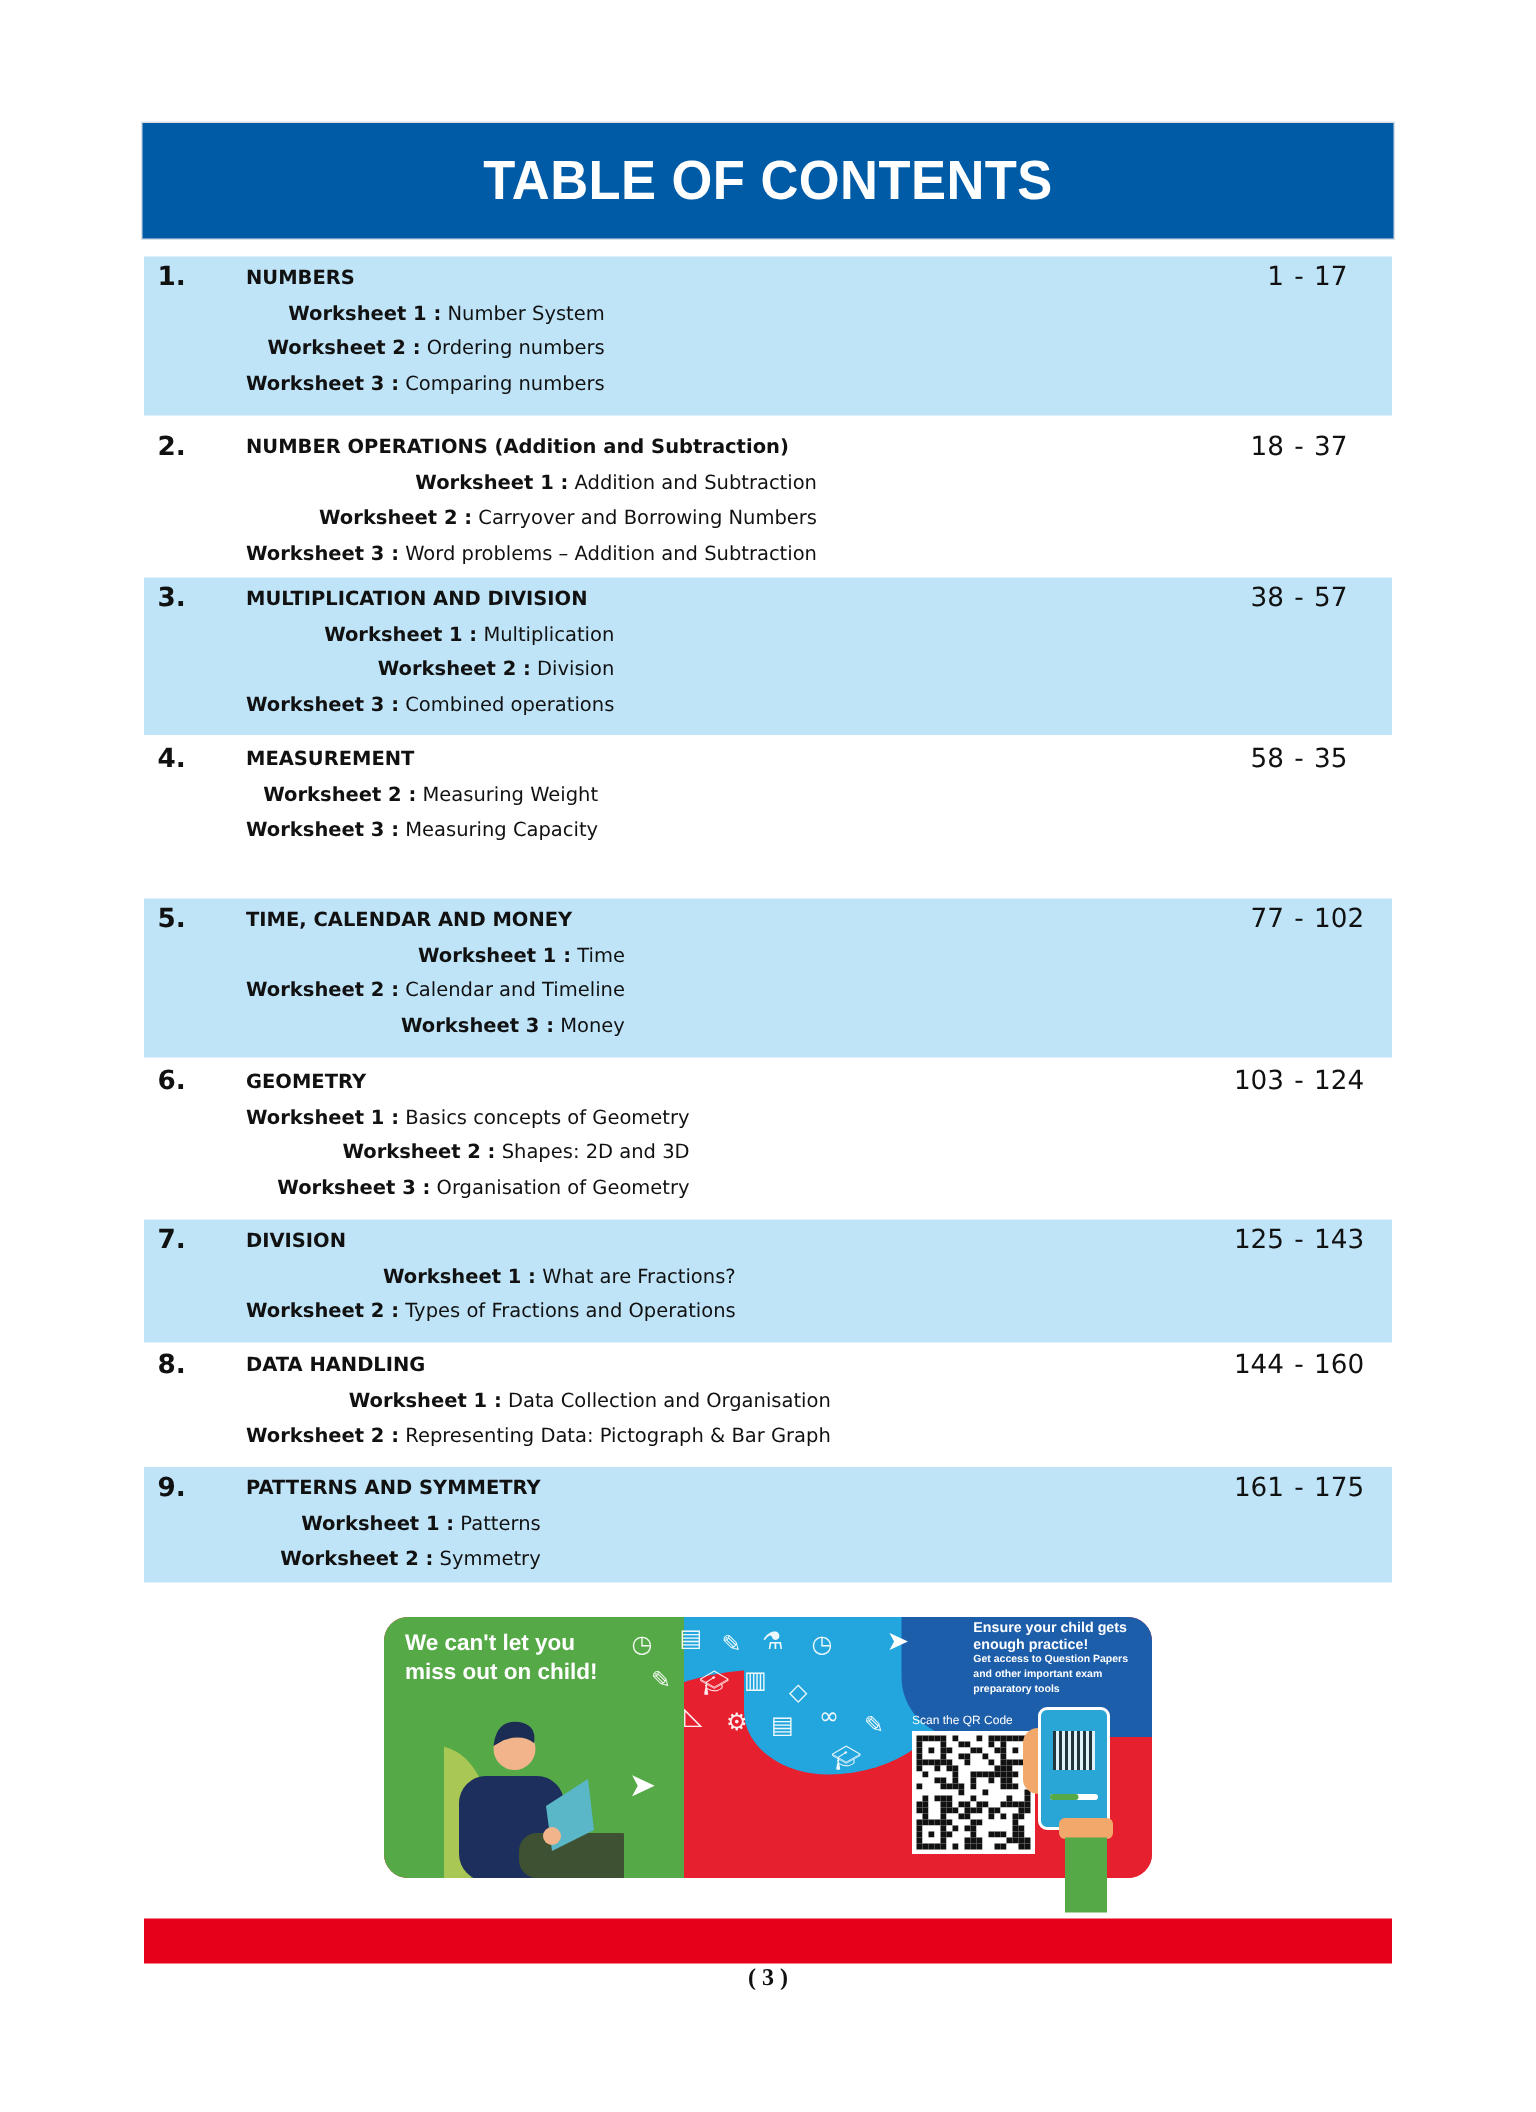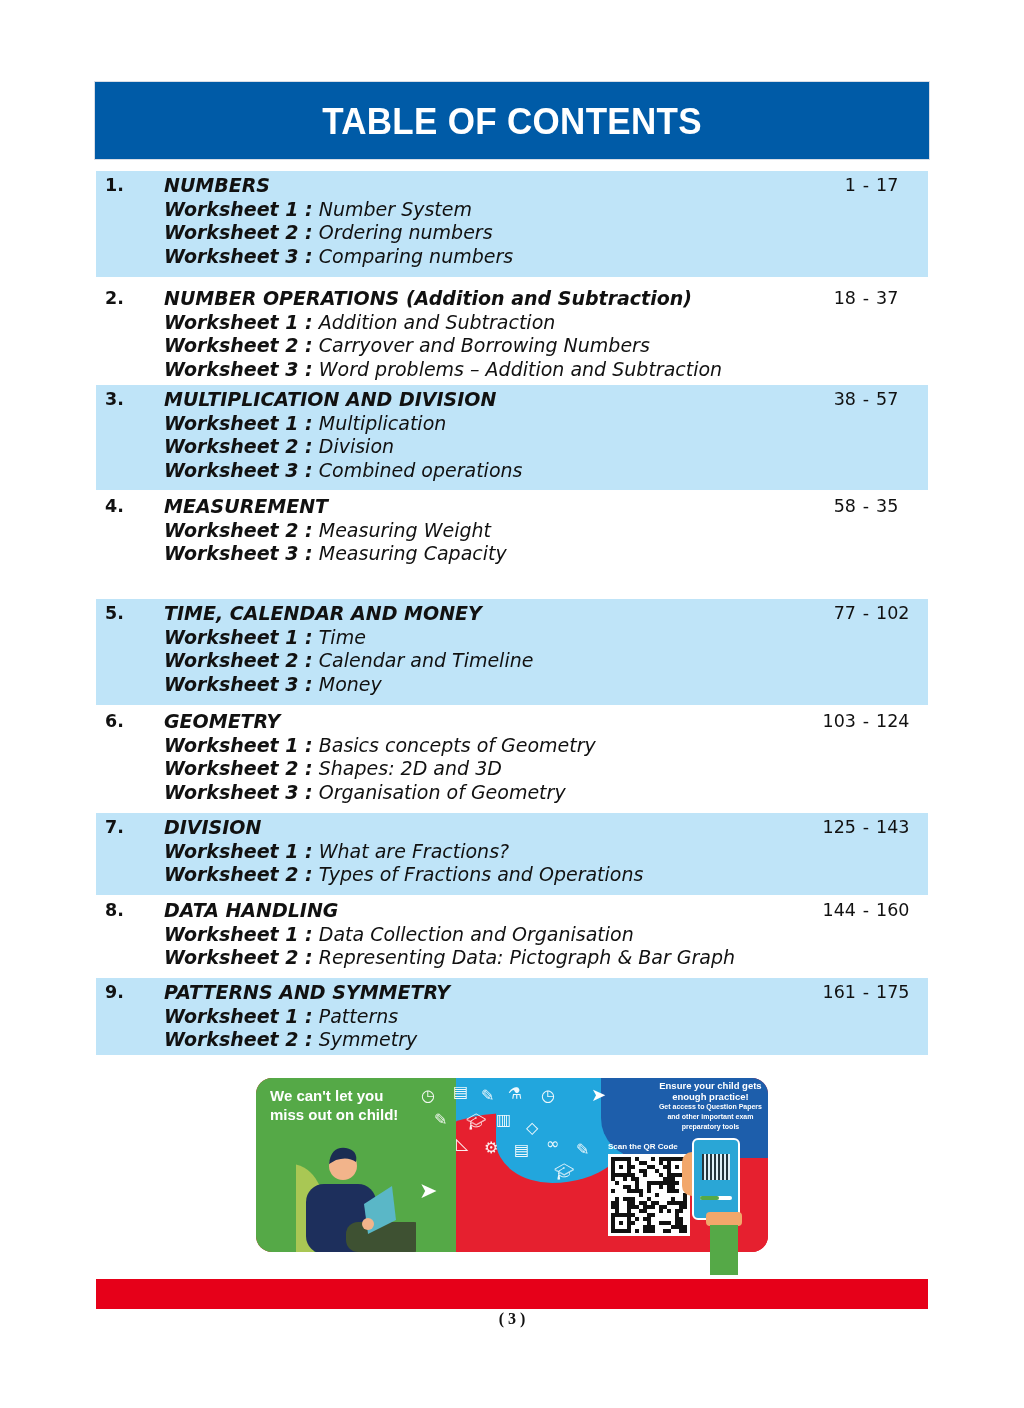--- a/index.html
+++ b/index.html
@@ -3,41 +3,41 @@
 <meta charset="utf-8">
 <style>
   html, body { margin: 0; padding: 0; background: #ffffff; }
   body { width: 1024px; height: 1408px; position: relative; overflow: hidden; font-family: "DejaVu Sans", "Liberation Sans", sans-serif; color: #111; }
   .header { position: absolute; left: 95px; top: 82px; width: 834px; height: 77px; background: #005ba7; box-shadow: 0 0 0 1px #d8dde6; display: flex; align-items: center; justify-content: center; }
   .header h1 { margin: 0; color: #fff; font-family: "Liberation Sans", sans-serif; font-weight: bold; font-size: 35px; letter-spacing: 0.3px; transform: scaleY(1.05); }
   .toc { position: absolute; left: 96px; top: 0; width: 832px; }
   .section { position: absolute; left: 0; width: 832px; }
   .section.shaded { background: #bfe4f8; }
   .sec-num { position: absolute; left: 9px; font-weight: bold; font-size: 17.5px; }
-  .sec-body { position: absolute; left: 68px; font-size: 19px; font-style: italic; }
+  .sec-body { position: absolute; left: 68px; font-size: 13px; }
   .sec-title { font-weight: bold; height: 23.5px; line-height: 23.5px; white-space: nowrap; }
-  .ws { height: 23.5px; line-height: 23.5px; white-space: nowrap; }
+  .ws { height: 23.5px; line-height: 23.5px; white-space: nowrap; text-align: right; }
   .ws b { font-weight: bold; }
   .pages { position: absolute; right: 18px; font-size: 17.5px; white-space: nowrap; line-height: 23.5px; }
   .pages .from { display: inline-block; min-width: 30px; text-align: right; }
   .pages .dash { display: inline-block; width: 20px; text-align: center; }
   .pages .to { display: inline-block; min-width: 34px; text-align: left; }
 
   .banner { position: absolute; left: 256px; top: 1078px; width: 512px; height: 174px; border-radius: 16px; overflow: hidden; background: #e6202f; }
   .banner .green { position: absolute; left: 0; top: 0; width: 200px; height: 174px; background: #55a947; border-radius: 0 0 0 0; }
   .banner .bluepat { position: absolute; left: 150px; top: 0; width: 250px; height: 120px; background: #22a6dd; }
   .banner .darkblue { position: absolute; left: 345px; top: 0; width: 167px; height: 80px; background: #1d5eab; border-radius: 0 0 0 40px; }
   .banner .redblob { position: absolute; left: 120px; top: 35px; width: 300px; height: 160px; background: #e6202f; border-radius: 45% 55% 0 0 / 60% 30% 0 0; }
   .banner .bluewave { position: absolute; left: 240px; top: 0; width: 140px; height: 105px; background: #22a6dd; border-radius: 0 0 60% 40%; }
   .banner .redright { position: absolute; left: 345px; top: 92px; width: 167px; height: 82px; background: #e6202f; border-radius: 40% 0 0 0; }
   .banner .msg-left { position: absolute; left: 14px; top: 8px; color: #fff; font-family: "Liberation Sans", sans-serif; font-weight: bold; font-size: 15px; line-height: 19px; }
-  .banner .msg-right { position: absolute; right: 6px; top: 3px; color: #fff; font-family: "Liberation Sans", sans-serif; font-weight: bold; text-align: center; }
+  .banner .msg-right { position: absolute; right: 16px; top: 3px; color: #fff; font-family: "Liberation Sans", sans-serif; font-weight: bold; text-align: left; }
   .banner .msg-right .l1 { font-size: 9.5px; line-height: 10.5px; }
   .banner .msg-right .l2 { font-size: 7px; line-height: 10px; }
-  .banner .scan { position: absolute; left: 352px; top: 64px; color: #fff; font-family: "Liberation Sans", sans-serif; font-weight: bold; font-size: 8px; }
+  .banner .scan { position: absolute; left: 352px; top: 64px; color: #fff; font-family: "Liberation Sans", sans-serif; font-weight: normal; font-size: 8px; }
   .qr { position: absolute; left: 352px; top: 76px; width: 82px; height: 82px; background: #fff; padding: 3px; box-sizing: border-box; }
   .qr-grid { width: 100%; height: 100%; display: grid; grid-template-columns: repeat(19, 1fr); grid-template-rows: repeat(19, 1fr); }
   .qr-grid span { background: #111; }
   .qr-grid span.w { background: #fff; }
   .phone { position: absolute; left: 436px; top: 60px; width: 44px; height: 78px; border: 2px solid #fff; border-radius: 6px; background: #2aa6d6; }
   .phone .pqr { position: absolute; left: 8px; top: 14px; width: 28px; height: 26px; background: repeating-linear-gradient(90deg,#222 0 2px,#fff 2px 4px), #fff; opacity: 0.85; }
   .phone .pbar { position: absolute; left: 6px; top: 56px; width: 32px; height: 4px; background: #fff; border-radius: 2px; }
   .phone .pbar i { display: block; width: 60%; height: 100%; background: #55a947; border-radius: 2px; }
   .hand { position: absolute; left: 426px; top: 74px; width: 20px; height: 44px; background: #f2a76b; border-radius: 10px; }
   .sleeve-out { position: absolute; left: 710px; top: 1225px; width: 28px; height: 50px; background: #55a947; }

